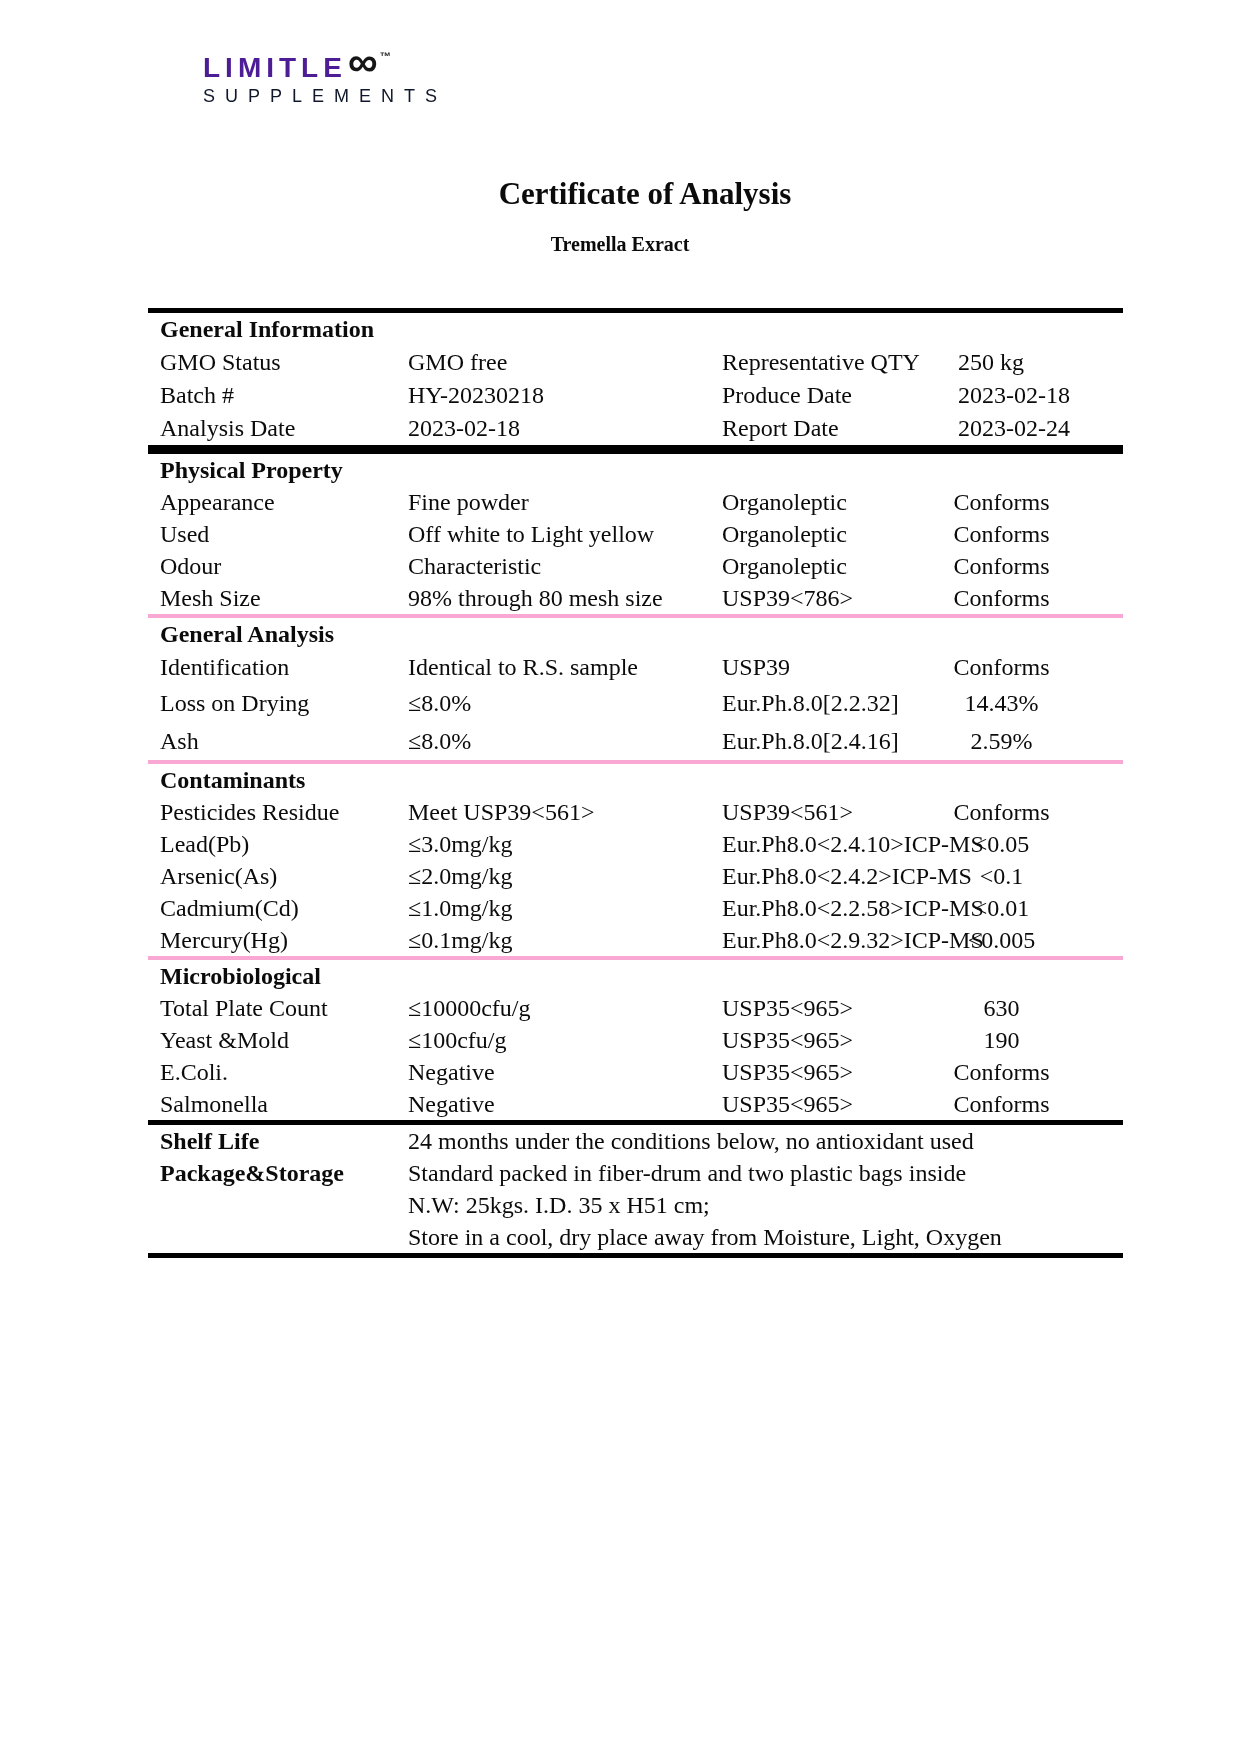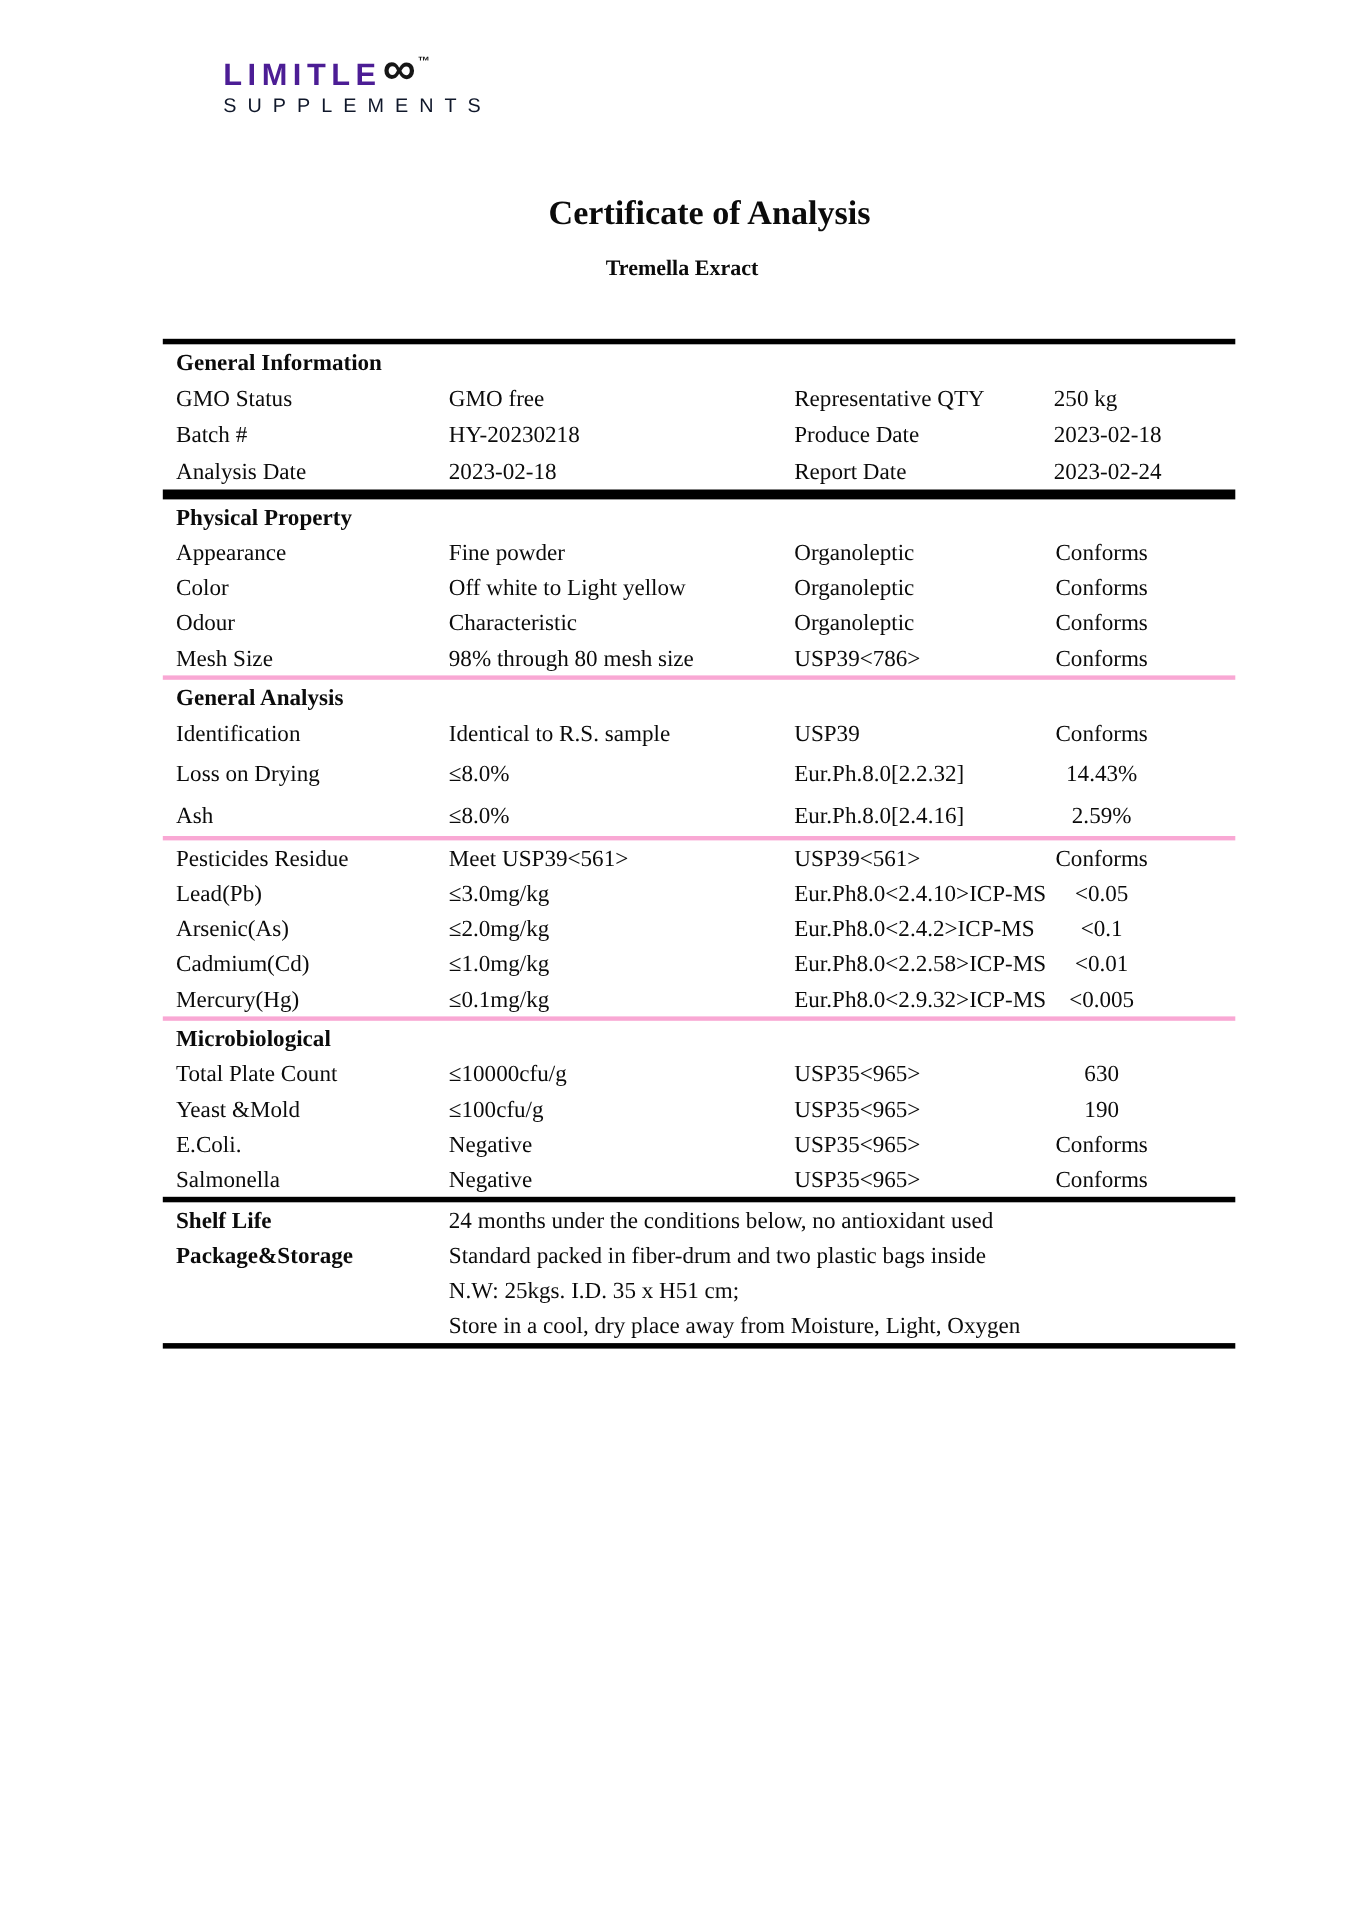--- a/index.html
+++ b/index.html
@@ -14,21 +14,21 @@
   .logo-tm{font-size:11px;font-weight:bold;color:#161616;margin-left:2px;margin-top:-3px;}
   .logo-line2{font-size:18px;letter-spacing:10px;color:#0f172a;margin-top:4px;font-weight:400;}
 
   
   .title{position:absolute;left:12px;top:163px;width:100%;text-align:center;
          font-size:31px;font-weight:bold;margin:13px;}
   .subtitle{position:absolute;left:0;top:233px;width:100%;text-align:center;
             font-size:20px;font-weight:bold;margin:0;}
 
   
-  .cert{position:absolute;left:148px;top:308px;width:975px;font-size:21px;}
+  .cert{position:absolute;left:148px;top:308px;width:975px;font-size:24px;}
   .rule{width:100%;background:#000;}
   .h5{height:5px;}
   .h4{height:4px;}
 
   .trow{display:grid;align-items:center;padding-left:12px;height:32px;}
   .cell{white-space:nowrap;overflow:visible;}
   .b{font-weight:bold;}
 
   
   .gi-row{grid-template-columns:248px 314px 236px 165px;height:33px;}
@@ -102,21 +102,21 @@
           <div class="trow title-row">
             <div class="cell b">Physical Property</div>
           </div>
           <div class="trow t-row">
             <div class="cell c0">Appearance</div>
             <div class="cell c1">Fine powder</div>
             <div class="cell c2">Organoleptic</div>
             <div class="cell c3">Conforms</div>
           </div>
           <div class="trow t-row">
-            <div class="cell c0">Color</div>
+            <div class="cell c0">Used</div>
             <div class="cell c1">Off white to Light yellow</div>
             <div class="cell c2">Organoleptic</div>
             <div class="cell c3">Conforms</div>
           </div>
           <div class="trow t-row">
             <div class="cell c0">Odour</div>
             <div class="cell c1">Characteristic</div>
             <div class="cell c2">Organoleptic</div>
             <div class="cell c3">Conforms</div>
           </div>
@@ -144,20 +144,23 @@
             <div class="cell c3">14.43%</div>
           </div>
           <div class="trow t-row">
             <div class="cell c0">Ash</div>
             <div class="cell c1">≤8.0%</div>
             <div class="cell c2">Eur.Ph.8.0[2.4.16]</div>
             <div class="cell c3">2.59%</div>
           </div>
         </div>
         <div class="sec sec2">
+          <div class="trow title-row">
+            <div class="cell b">Contaminants</div>
+          </div>
           <div class="trow t-row">
             <div class="cell c0">Pesticides Residue</div>
             <div class="cell c1">Meet USP39&lt;561&gt;</div>
             <div class="cell c2">USP39&lt;561&gt;</div>
             <div class="cell c3">Conforms</div>
           </div>
           <div class="trow t-row">
             <div class="cell c0">Lead(Pb)</div>
             <div class="cell c1">≤3.0mg/kg</div>
             <div class="cell c2">Eur.Ph8.0&lt;2.4.10&gt;ICP-MS</div>

